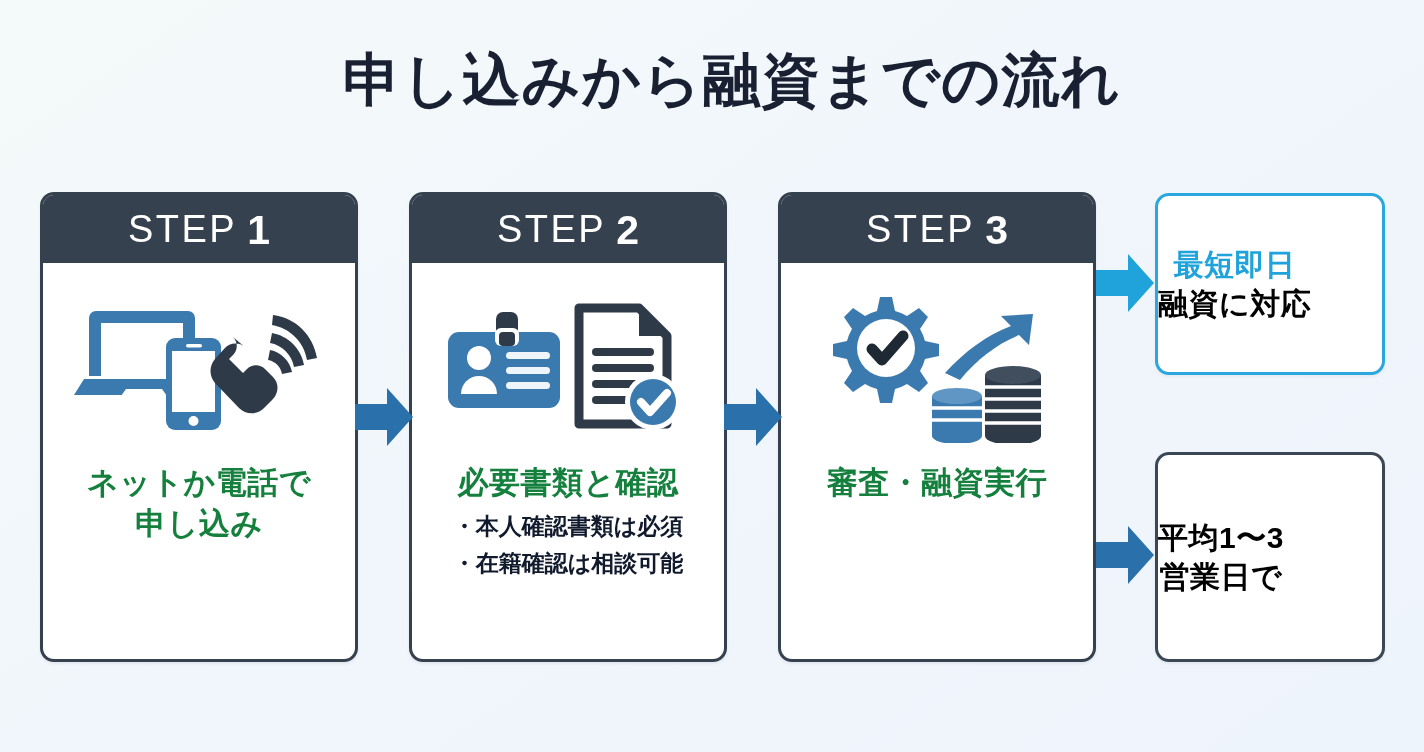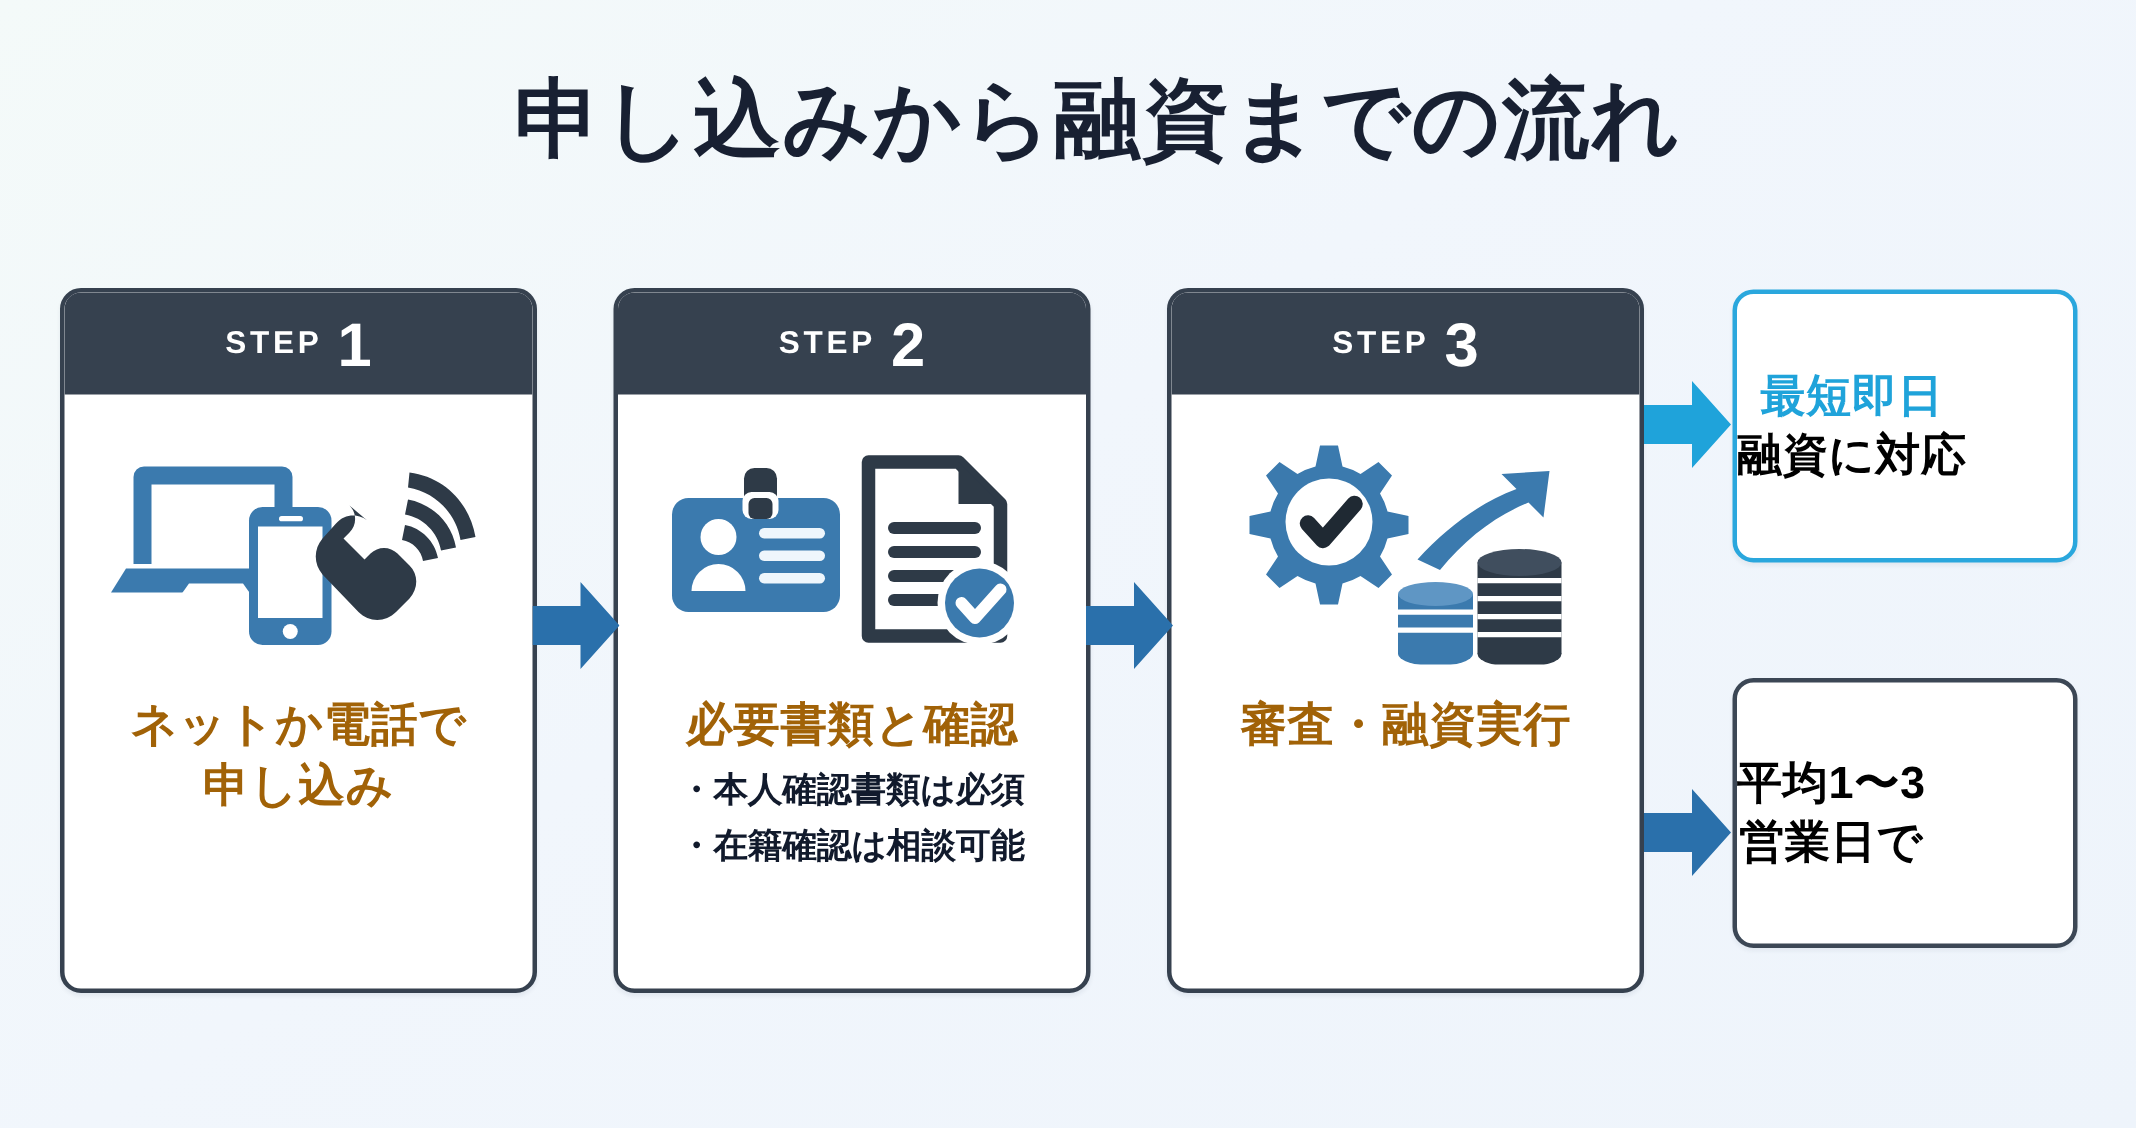--- a/index.html
+++ b/index.html
@@ -60,22 +60,22 @@
     height: 68px;
     flex: 0 0 68px;
     background: #36414f;
     color: #ffffff;
     display: flex;
     align-items: center;
     justify-content: center;
     gap: 10px;
   }
   .step-head .word {
-    font-size: 21px;
-    font-weight: 700;
+    font-size: 38px;
+    font-weight: 400;
     letter-spacing: 2.5px;
   }
   .step-head .num {
     font-size: 41px;
     font-weight: 600;
     line-height: 1;
     position: relative;
     top: 1px;
   }
 
@@ -91,21 +91,21 @@
     display: flex;
     align-items: center;
     justify-content: center;
     gap: 8px;
   }
   .step-caption {
     font-size: 31px;
     font-weight: 700;
     line-height: 1.32;
     text-align: center;
-    color: #a16207;
+    color: #15803d;
     letter-spacing: 0.5px;
   }
   .bullets {
     margin-top: 4px;
     text-align: left;
     font-size: 23px;
     font-weight: 700;
     line-height: 1.62;
     color: #111a2c;
   }
@@ -140,21 +140,21 @@
     letter-spacing: 0.5px;
     box-shadow: 0 2px 3px rgba(30,45,70,0.06);
   }
   #outcome-top {
     top: 193px;
     height: 182px;
     border: 3px solid #2aa7dd;
   }
   #outcome-bottom {
     top: 452px;
-    height: 180px;
+    height: 210px;
     border: 3px solid #3c4755;
     color: #111a2c;
   }
   .accent { color: #1fa3da; display: block; }
   .plain  { color: #000000; display: block; }
 </style>
 </head>
 <body>
 
 <div class="stage">

